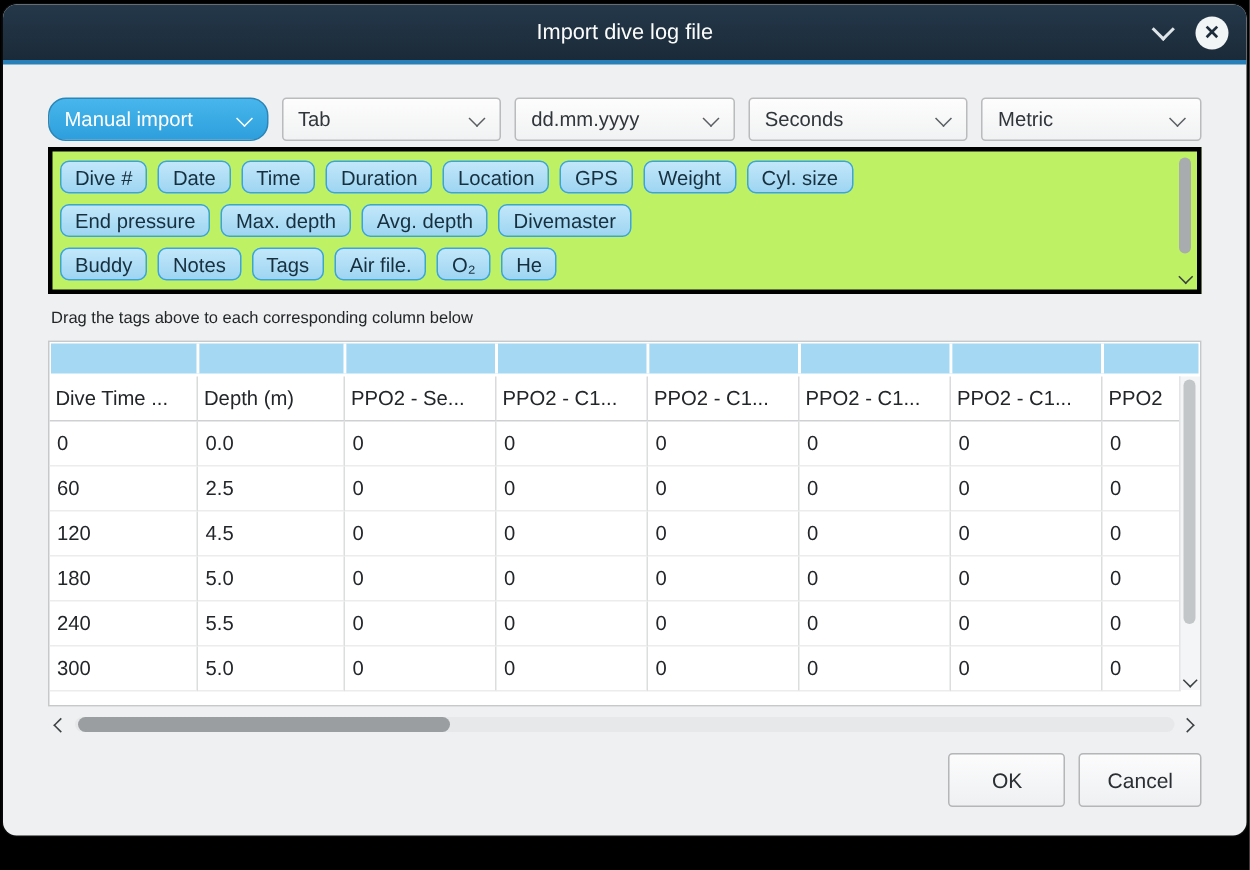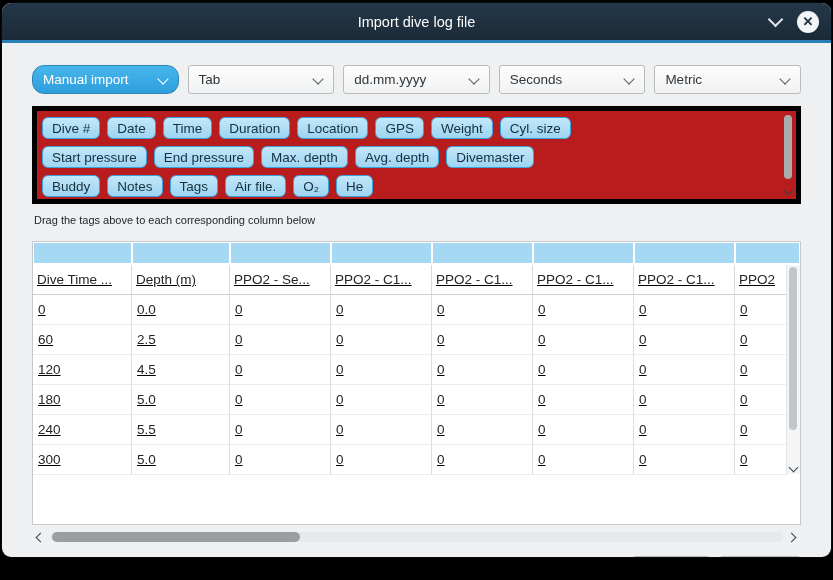--- a/index.html
+++ b/index.html
@@ -17,35 +17,35 @@
   .accent{height:3px;background:var(--accent,#2980b9);}
   .content{padding:22px 30px 0 30px;}
   .combo-row{display:flex;gap:9px;}
   .combo{flex:1;height:29px;border:1px solid #b9bbbd;border-radius:3px;
     background:linear-gradient(#fdfdfd,#f1f2f3);display:flex;align-items:center;
     padding:0 10px;color:#31363b;font-size:13.5px;position:relative;box-sizing:border-box;}
   .combo .chev{position:absolute;right:11px;top:9px;width:7px;height:7px;
     border-right:1.5px solid #5a5e61;border-bottom:1.5px solid #5a5e61;transform:rotate(45deg);}
   .combo-primary{background:linear-gradient(#48b6ed,#2d9fdc);border-color:#2a86b8;color:#fff;border-radius:12px;}
   .combo-primary .chev{border-color:#fff;}
-  .tag-area{margin-top:12px;height:98px;background:#b91c1c;border:5px solid #000000;
+  .tag-area{margin-top:4px;height:98px;background:#bef264;border:3px solid #000000;
     position:relative;overflow:hidden;box-sizing:border-box;}
   .tag-list{padding:6px 24px 0 5px;}
   .tag-row{height:24px;margin-bottom:5px;display:flex;gap:7px;white-space:nowrap;}
   .tag{display:inline-flex;align-items:center;height:22px;padding:0 9px;
     border:1px solid var(--tag_border,#3ba4dd);border-radius:6px;
     background:linear-gradient(#c2e7fa,#9ed5f2);color:#16303f;font-size:13.5px;box-sizing:border-box;}
   .v-scroll{position:absolute;top:2px;right:2px;bottom:2px;width:12px;}
   .v-thumb{position:absolute;left:2px;width:8px;border-radius:4px;background:#a9acae;top:2px;height:64px;}
   .arrow-down{position:absolute;left:1px;bottom:0;width:10px;height:10px;}
   .arrow-down:before{content:"";position:absolute;left:2px;top:0;width:6px;height:6px;
     border-right:1.6px solid #3c4043;border-bottom:1.6px solid #3c4043;transform:rotate(45deg);}
   .instruction{margin:10px 0 0 2px;font-size:11px;color:#232629;}
-  .table-wrap{margin-top:15px;height:284px;background:#fff;border:1px solid #c6c8ca;
-    box-sizing:border-box;position:relative;overflow:hidden;text-decoration:underline;}
+  .table-wrap{margin-top:9px;height:244px;background:#fff;border:1px solid #c6c8ca;
+    box-sizing:border-box;position:relative;overflow:hidden;}
   .tgrid{display:grid;grid-template-columns:99px 98px 101px 101px 101px 101px 101px minmax(40px,1fr);}
   .drop-row{height:20px;margin:1px 1px 2px 1px;}
   .drop-cell{background:var(--drop_cell,#a4d8f3);border-right:2px solid #fff;}
   .drop-cell:last-child{border-right:none;}
   .tbody-wrap{position:relative;padding-right:13px;}
   .th{height:29px;line-height:29px;padding:0 4px;font-size:13.5px;color:#232629;
     border-right:1px solid #d9dadb;border-bottom:1px solid #cfd0d1;white-space:nowrap;overflow:hidden;}
   .td{height:29px;line-height:29px;padding:0 5px;font-size:13.5px;color:#232629;
     border-right:1px solid #dcdddd;border-bottom:1px solid #ececec;white-space:nowrap;overflow:hidden;}
   .tscroll{position:absolute;top:0;right:0;bottom:1px;width:13px;background:#f4f5f6;
@@ -113,21 +113,20 @@
             <div class="tag">Dive #</div>
             <div class="tag">Date</div>
             <div class="tag">Time</div>
             <div class="tag">Duration</div>
             <div class="tag">Location</div>
             <div class="tag">GPS</div>
             <div class="tag">Weight</div>
             <div class="tag">Cyl. size</div>
           </div>
           <div class="tag-row">
-            <div class="tag">Start pressure</div>
             <div class="tag">End pressure</div>
             <div class="tag">Max. depth</div>
             <div class="tag">Avg. depth</div>
             <div class="tag">Divemaster</div>
           </div>
           <div class="tag-row">
             <div class="tag">Buddy</div>
             <div class="tag">Notes</div>
             <div class="tag">Tags</div>
             <div class="tag">Air file.</div>

